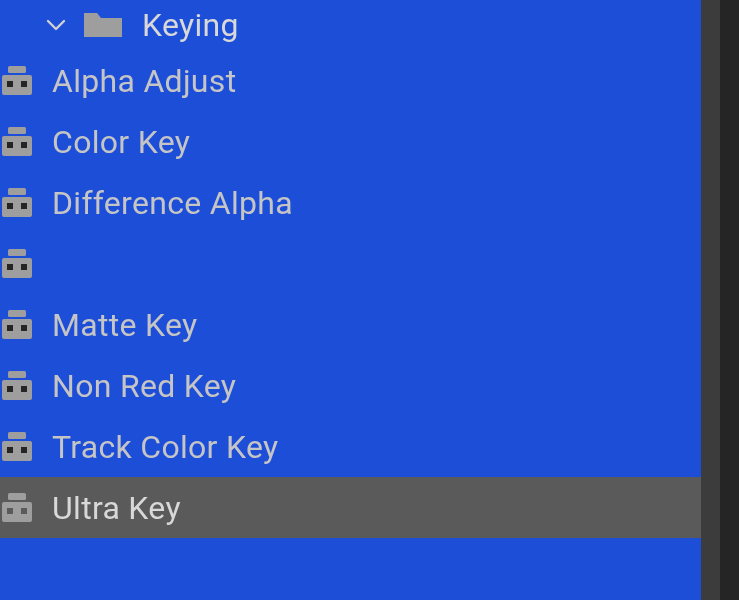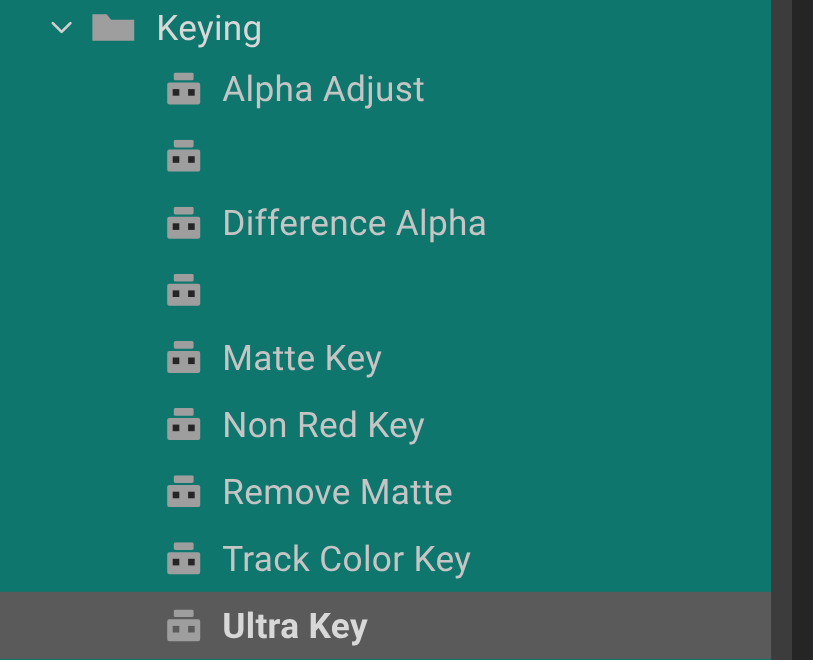--- a/index.html
+++ b/index.html
@@ -7,21 +7,21 @@
       width: 739px;
       height: 600px;
       background: #252525;
       font-family: -apple-system, "Segoe UI", Roboto, Arial, sans-serif;
       overflow: hidden;
       position: relative;
     }
     .panel {
       width: 720px;
       height: 600px;
-      background: #0f766e;
+      background: #1d4ed8;
       position: relative;
     }
     .category-row {
       display: flex;
       align-items: center;
       height: 50px;
       padding-left: 44px;
       cursor: pointer;
     }
     .chevron {
@@ -49,21 +49,20 @@
       letter-spacing: 0.3px;
     }
     .effect-list {
       display: flex;
       flex-direction: column;
     }
     .effect-row {
       display: flex;
       align-items: center;
       height: 61px;
-      padding-left: 150px;
       cursor: pointer;
     }
     .effect-row.selected {
       background: #5a5a5a;
     }
     .preset-icon {
       width: 34px;
       height: 30px;
       display: flex;
       align-items: center;
@@ -73,21 +72,20 @@
     }
     .preset-icon svg { display: block; }
     .effect-label {
       color: #c5c5c5;
       font-size: 32px;
       font-weight: 400;
       letter-spacing: 0.3px;
     }
     .effect-row.selected .effect-label {
       color: #d8d8d8;
-      font-weight: bold;
     }
     .scrollbar {
       position: absolute;
       top: 0;
       right: 0;
       width: 19px;
       height: 600px;
       background: #3c3c3c;
     }
   </style>
@@ -126,20 +124,21 @@
 
     <div class="effect-row">
       <span class="preset-icon">
         <svg width="34" height="30" viewBox="0 0 34 30">
             <rect x="8" y="0" width="18" height="7" rx="1.5" fill="#9e9e9e"></rect>
             <rect x="2" y="9" width="30" height="20" rx="2" fill="#9e9e9e"></rect>
             <rect x="7" y="15" width="6" height="6" fill="#252525"></rect>
             <rect x="21" y="15" width="6" height="6" fill="#252525"></rect>
           </svg>
       </span>
+      <span class="effect-label">Color Key</span>
     </div>
 
     <div class="effect-row">
       <span class="preset-icon">
         <svg width="34" height="30" viewBox="0 0 34 30">
             <rect x="8" y="0" width="18" height="7" rx="1.5" fill="#9e9e9e"></rect>
             <rect x="2" y="9" width="30" height="20" rx="2" fill="#9e9e9e"></rect>
             <rect x="7" y="15" width="6" height="6" fill="#252525"></rect>
             <rect x="21" y="15" width="6" height="6" fill="#252525"></rect>
           </svg>
@@ -175,31 +174,20 @@
         <svg width="34" height="30" viewBox="0 0 34 30">
             <rect x="8" y="0" width="18" height="7" rx="1.5" fill="#9e9e9e"></rect>
             <rect x="2" y="9" width="30" height="20" rx="2" fill="#9e9e9e"></rect>
             <rect x="7" y="15" width="6" height="6" fill="#252525"></rect>
             <rect x="21" y="15" width="6" height="6" fill="#252525"></rect>
           </svg>
       </span>
       <span class="effect-label">Non Red Key</span>
     </div>
 
-    <div class="effect-row">
-      <span class="preset-icon">
-        <svg width="34" height="30" viewBox="0 0 34 30">
-            <rect x="8" y="0" width="18" height="7" rx="1.5" fill="#9e9e9e"></rect>
-            <rect x="2" y="9" width="30" height="20" rx="2" fill="#9e9e9e"></rect>
-            <rect x="7" y="15" width="6" height="6" fill="#252525"></rect>
-            <rect x="21" y="15" width="6" height="6" fill="#252525"></rect>
-          </svg>
-      </span>
-      <span class="effect-label">Remove Matte</span>
-    </div>
 
     <div class="effect-row">
       <span class="preset-icon">
         <svg width="34" height="30" viewBox="0 0 34 30">
             <rect x="8" y="0" width="18" height="7" rx="1.5" fill="#9e9e9e"></rect>
             <rect x="2" y="9" width="30" height="20" rx="2" fill="#9e9e9e"></rect>
             <rect x="7" y="15" width="6" height="6" fill="#252525"></rect>
             <rect x="21" y="15" width="6" height="6" fill="#252525"></rect>
           </svg>
       </span>

